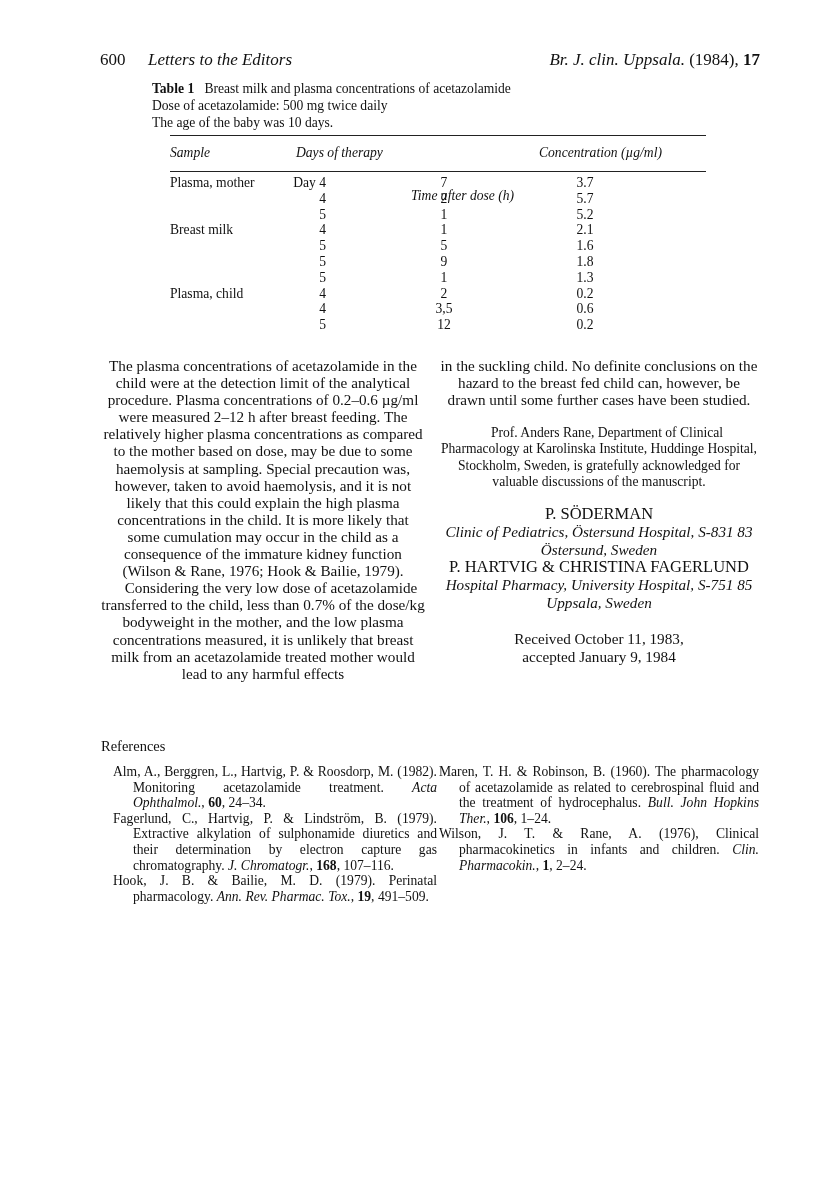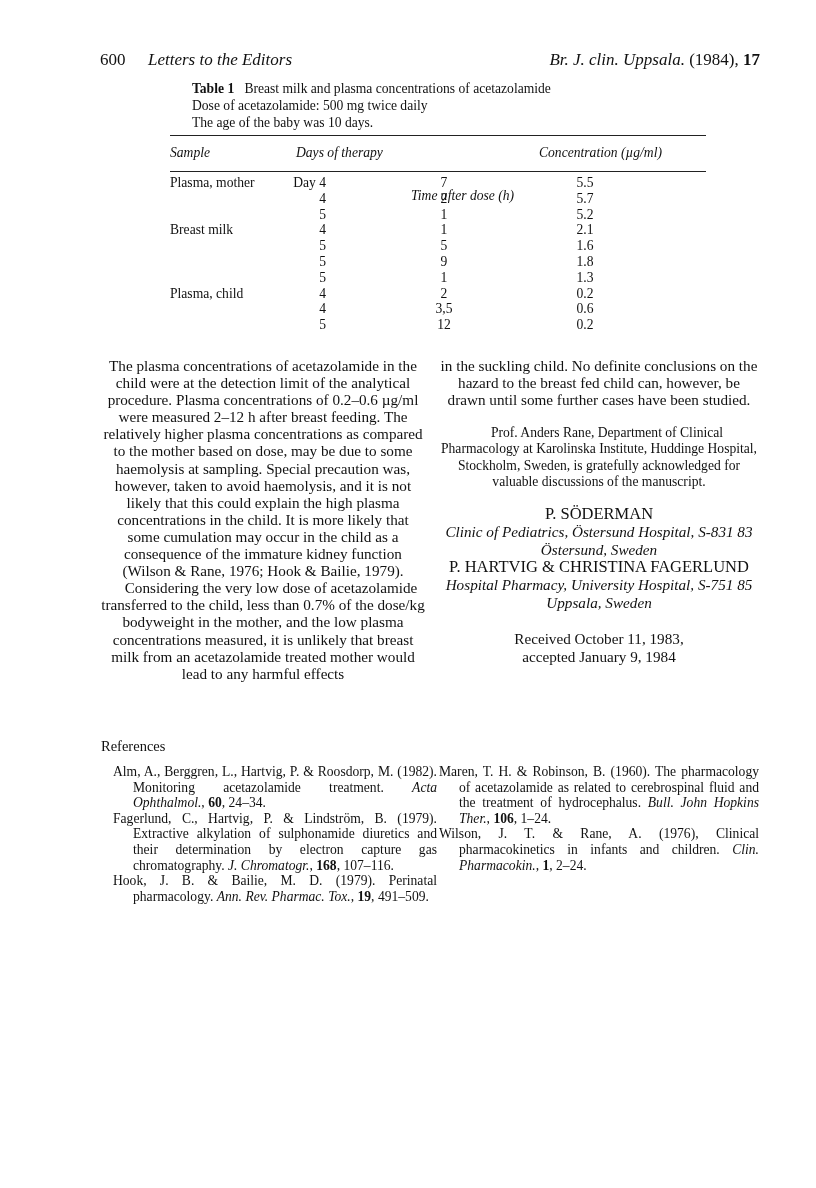--- a/index.html
+++ b/index.html
@@ -6,21 +6,21 @@
   body { width: 816px; height: 1188px; position: relative; overflow: hidden;
          font-family: "Liberation Serif", "DejaVu Serif", serif; color: #111111; }
 
   .header { position: absolute; top: 50px; left: 100px; width: 660px; height: 22px; font-size: 17px; }
   .header .pageno { position: absolute; left: 0; top: 0; }
   .header .section { position: absolute; left: 48px; top: 0; font-style: italic; }
   .header .journal { position: absolute; right: 0; top: 0; }
   .header .journal i { font-style: italic; }
   .header .journal b { font-weight: bold; }
 
-  .tcaption { position: absolute; top: 80px; left: 152px; width: 560px; font-size: 13.6px; line-height: 17px; margin-left: 40px; }
+  .tcaption { position: absolute; top: 80px; left: 152px; width: 560px; font-size: 13.6px; line-height: 17px; }
   .tcaption b { font-weight: bold; }
 
   .table { position: absolute; top: 135px; left: 170px; width: 536px; font-size: 13.6px; }
   .rule { position: absolute; left: 0; width: 536px; height: 0; border-top: 1.5px solid #222; }
   .rule.r1 { top: 0; }
   .rule.r2 { top: 36px; }
   .th { position: absolute; top: 10px; font-style: italic; white-space: nowrap; }
   .th.c0 { left: 0; }
   .th.c1 { left: 126px; }
   .th.c2 { left: 241px; margin-top: 43px; }
@@ -72,21 +72,21 @@
   <span class="th c0">Sample</span>
   <span class="th c1">Days of therapy</span>
   <span class="th c2">Time after dose (h)</span>
   <span class="th c3">Concentration (µg/ml)</span>
   <div class="rule r2"></div>
   <div class="tbody" id="tbody">
       <div class="trow">
         <span class="c0">Plasma, mother</span>
         <span class="c1">Day 4</span>
         <span class="c2">7</span>
-        <span class="c3">5.5</span>
+        <span class="c3">3.7</span>
       </div>
       <div class="trow">
         <span class="c0"></span>
         <span class="c1">4</span>
         <span class="c2">2</span>
         <span class="c3">5.7</span>
       </div>
       <div class="trow">
         <span class="c0"></span>
         <span class="c1">5</span>

